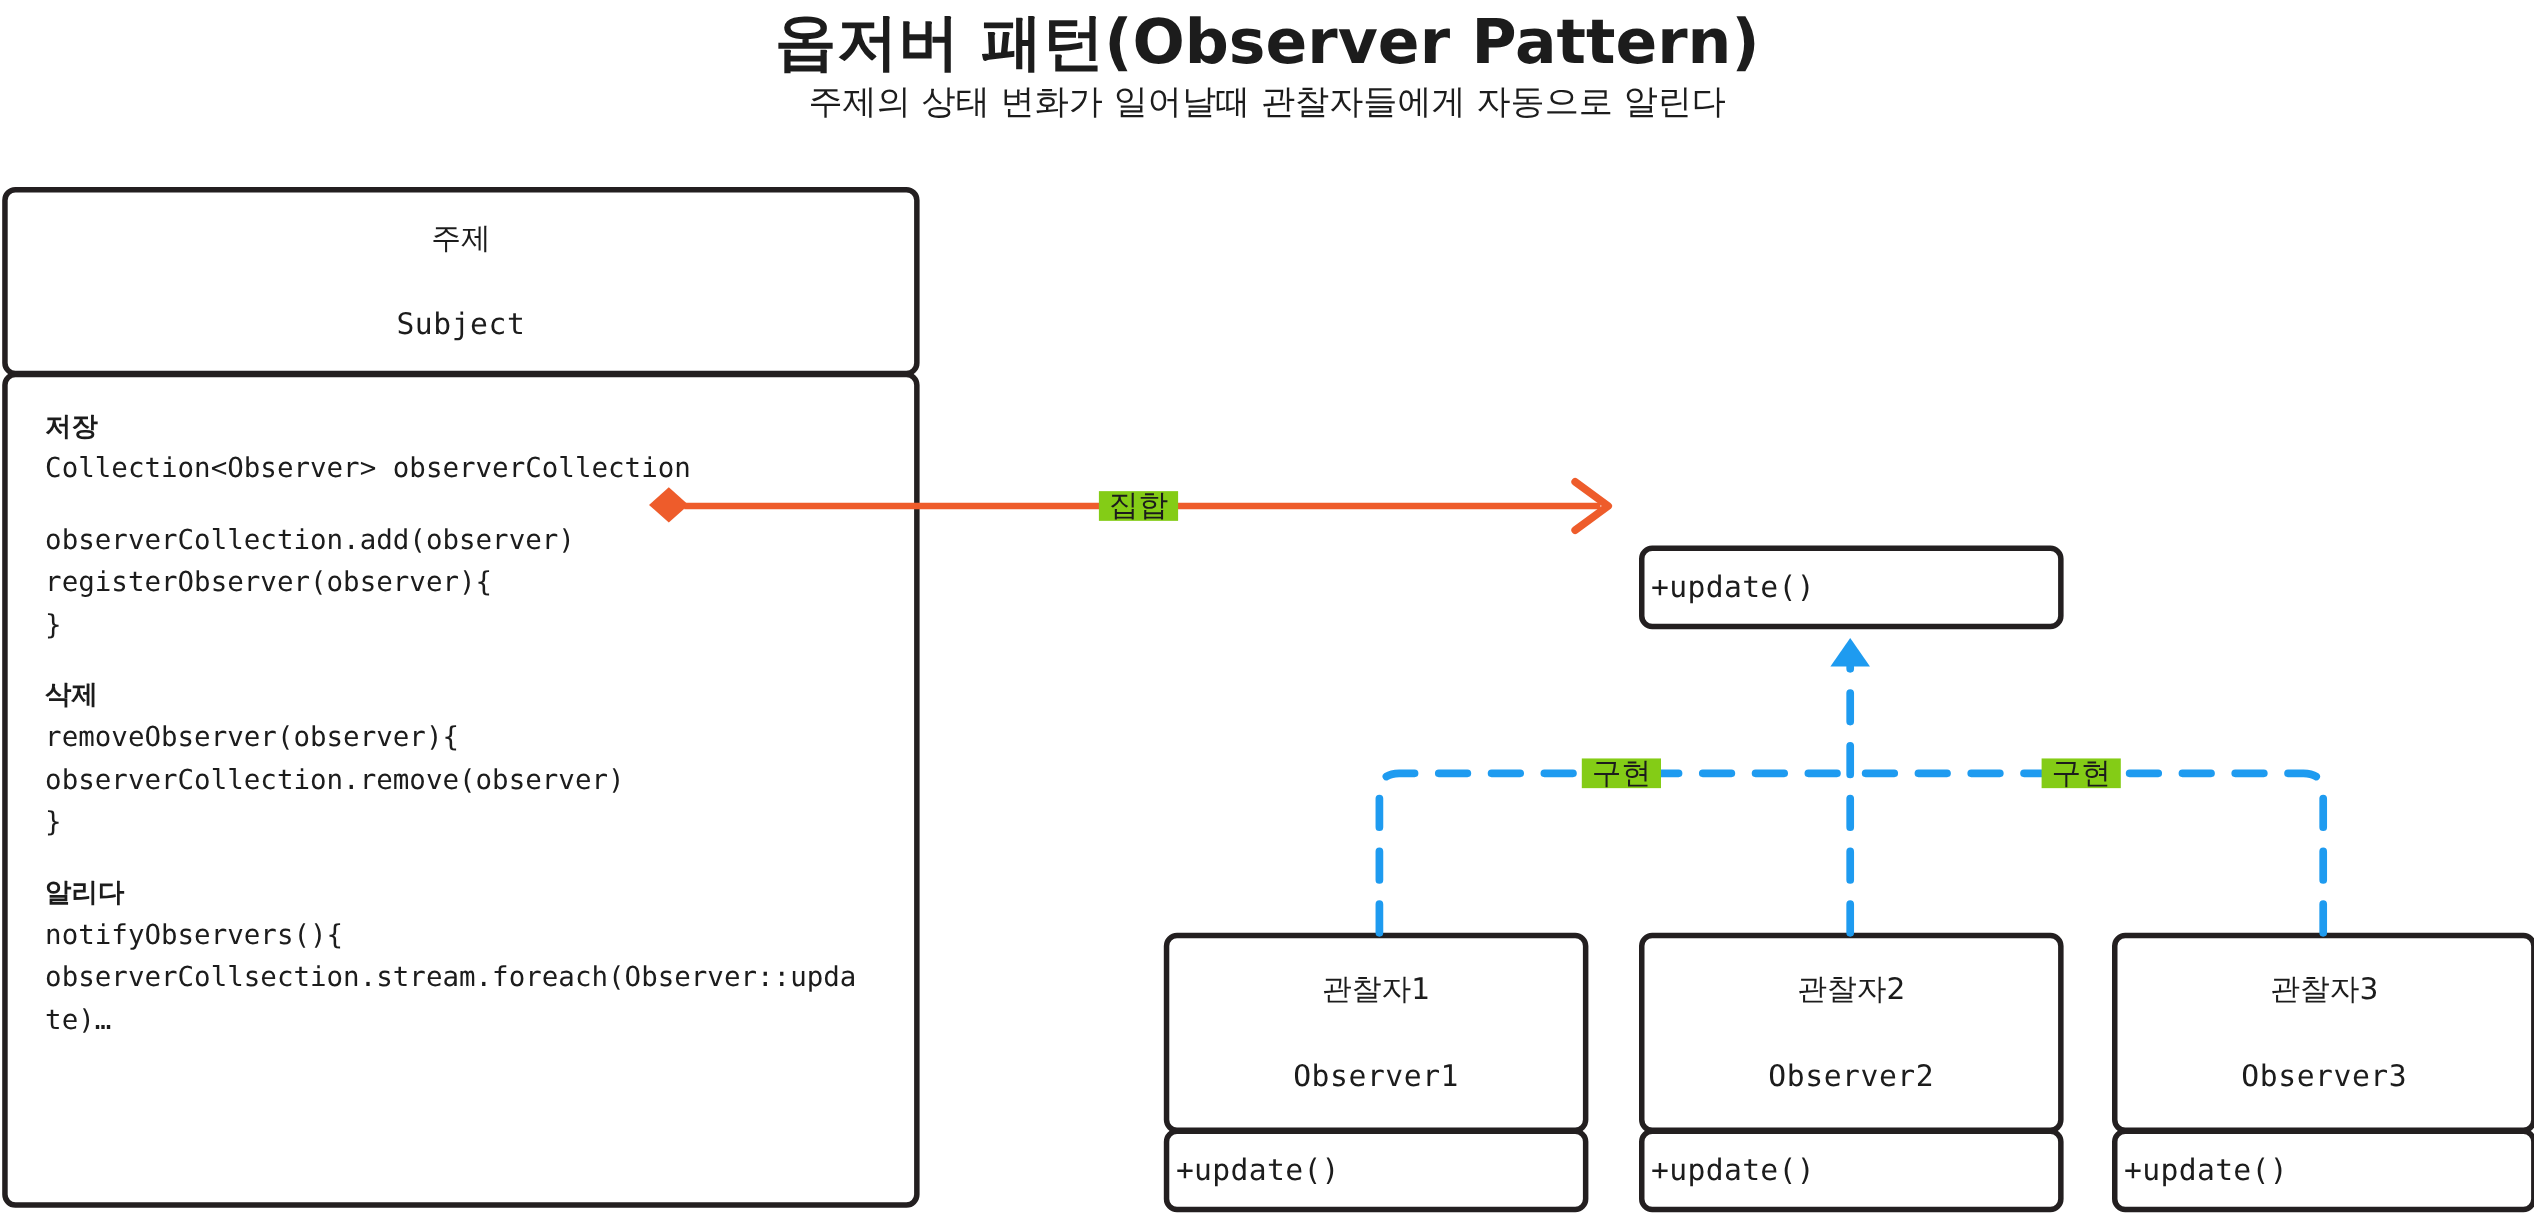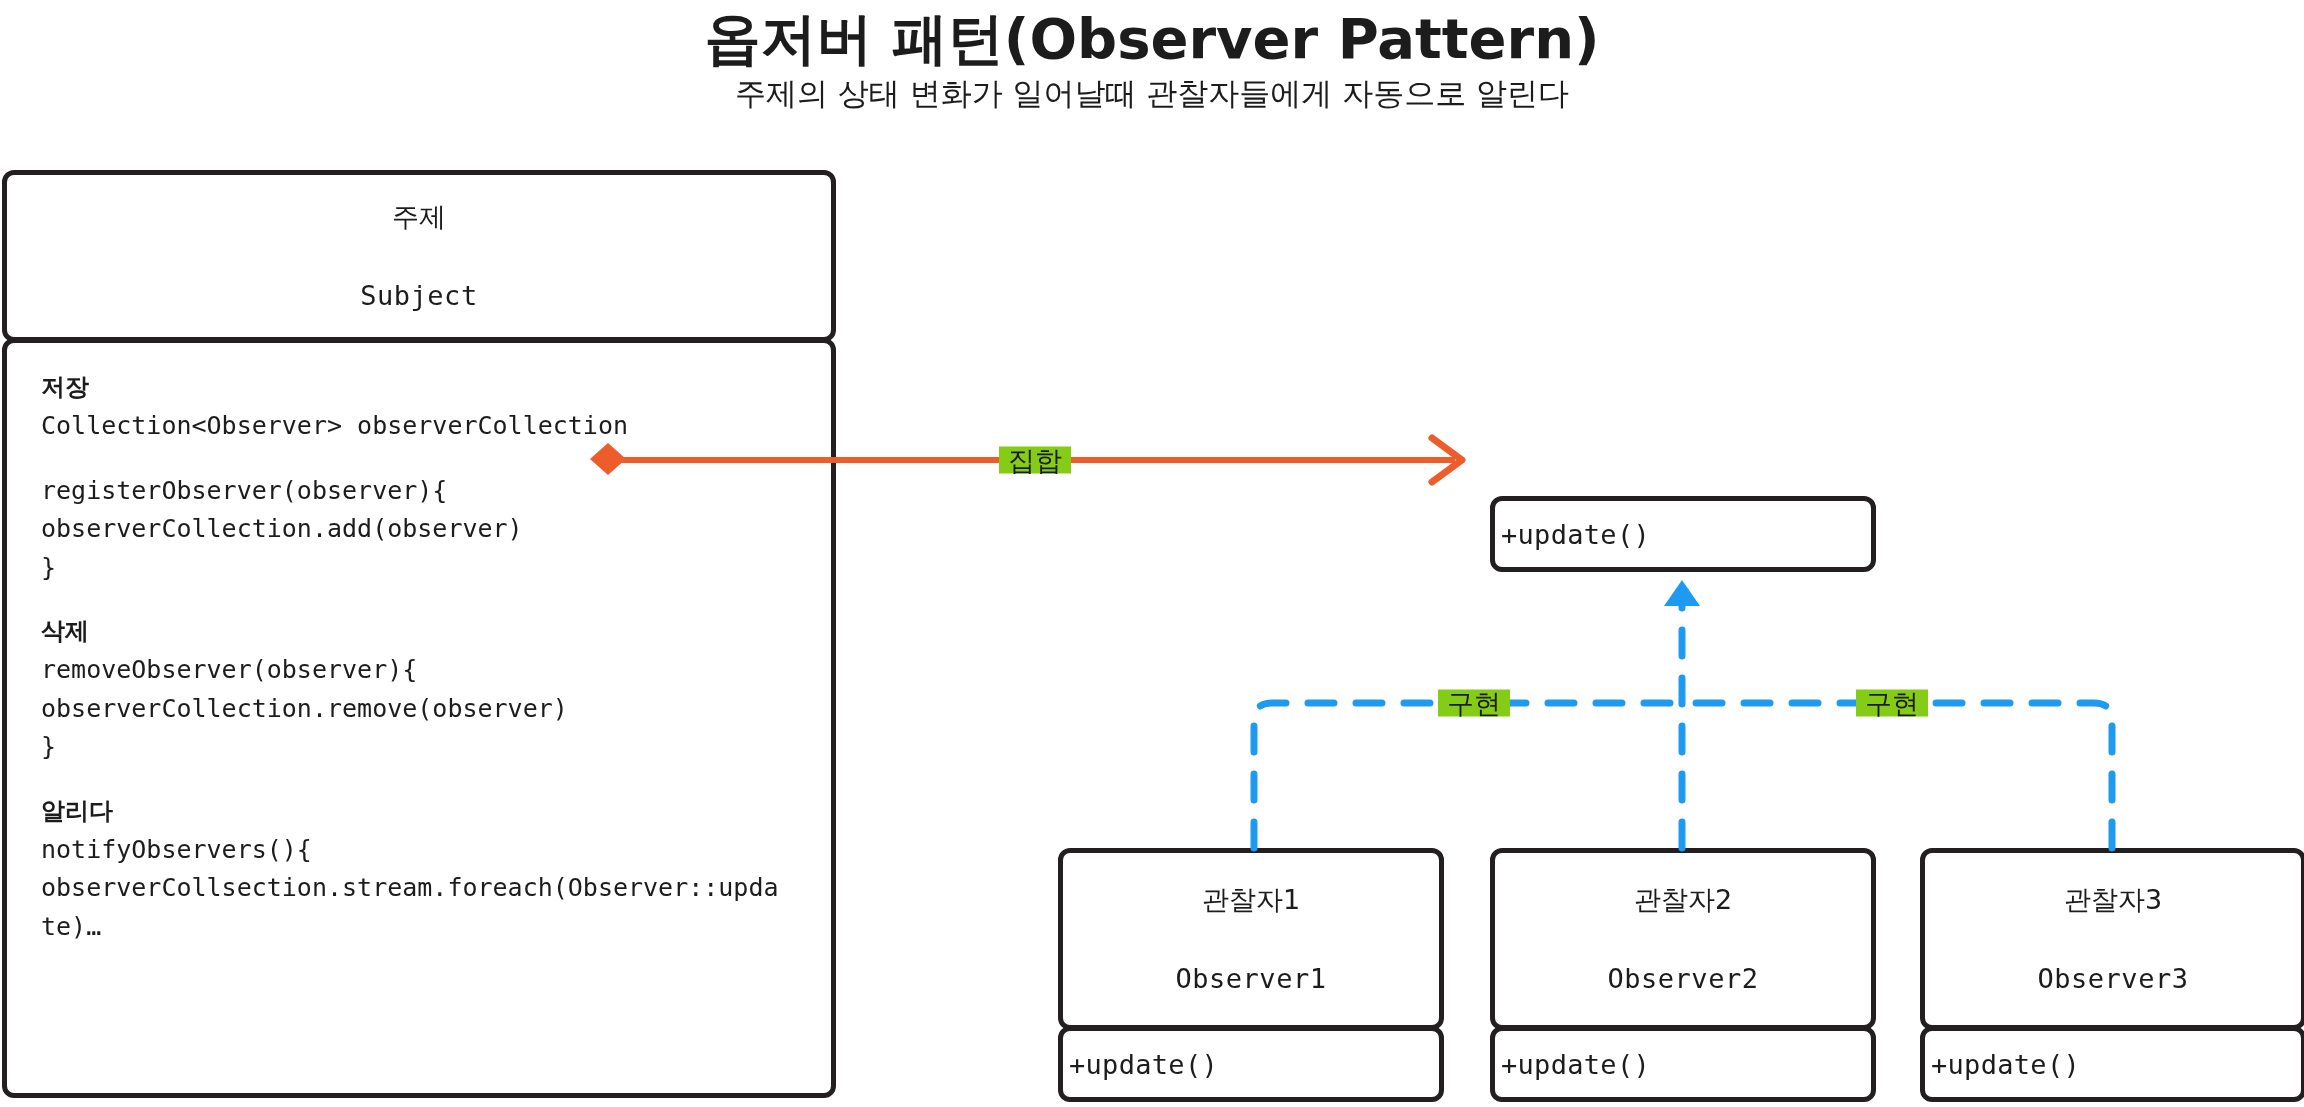--- a/index.html
+++ b/index.html
@@ -159,22 +159,22 @@
     </div>
 
     <div class="uml-section sec-body" style="left:0; top:168px; width:834px; height:760px;">
 
       <div class="code-group">
         <div class="group-label">저장</div>
         <div class="code-line">Collection&lt;Observer&gt; observerCollection</div>
       </div>
 
       <div class="code-group">
+        <div class="code-line">observerCollection.add(observer)</div>
         <div class="code-line">registerObserver(observer){</div>
-        <div class="code-line">observerCollection.add(observer)</div>
         <div class="code-line">}</div>
       </div>
 
       <div class="code-group">
         <div class="group-label">삭제</div>
         <div class="code-line">removeObserver(observer){</div>
         <div class="code-line">observerCollection.remove(observer)</div>
         <div class="code-line">}</div>
       </div>
 

